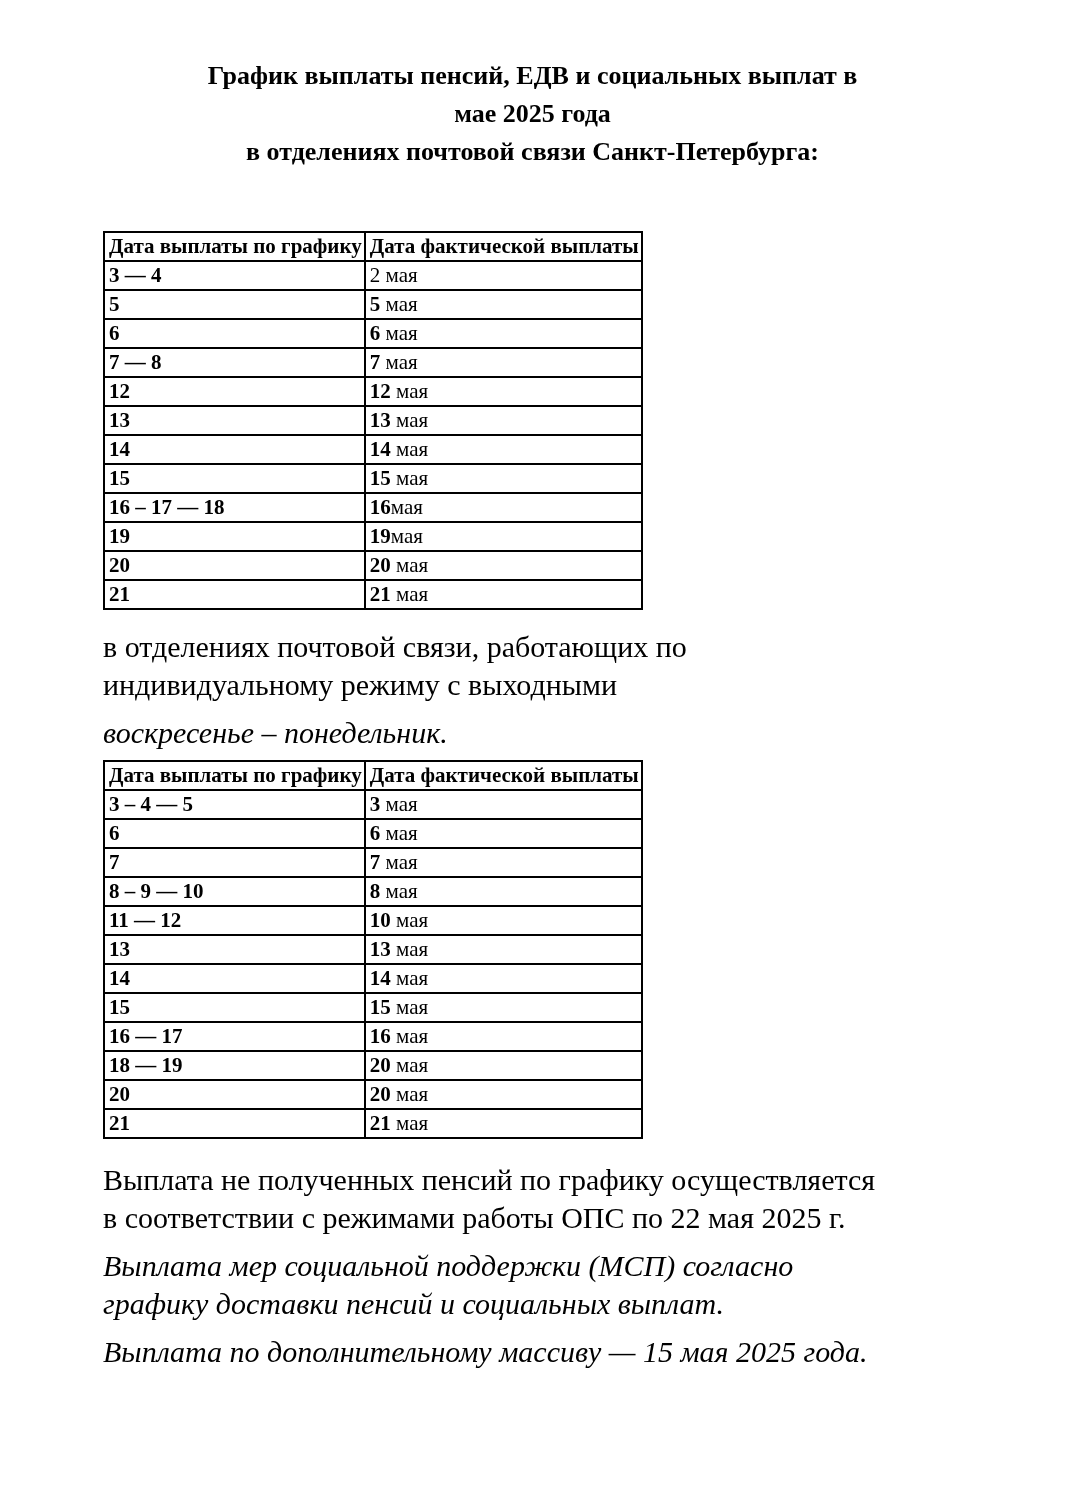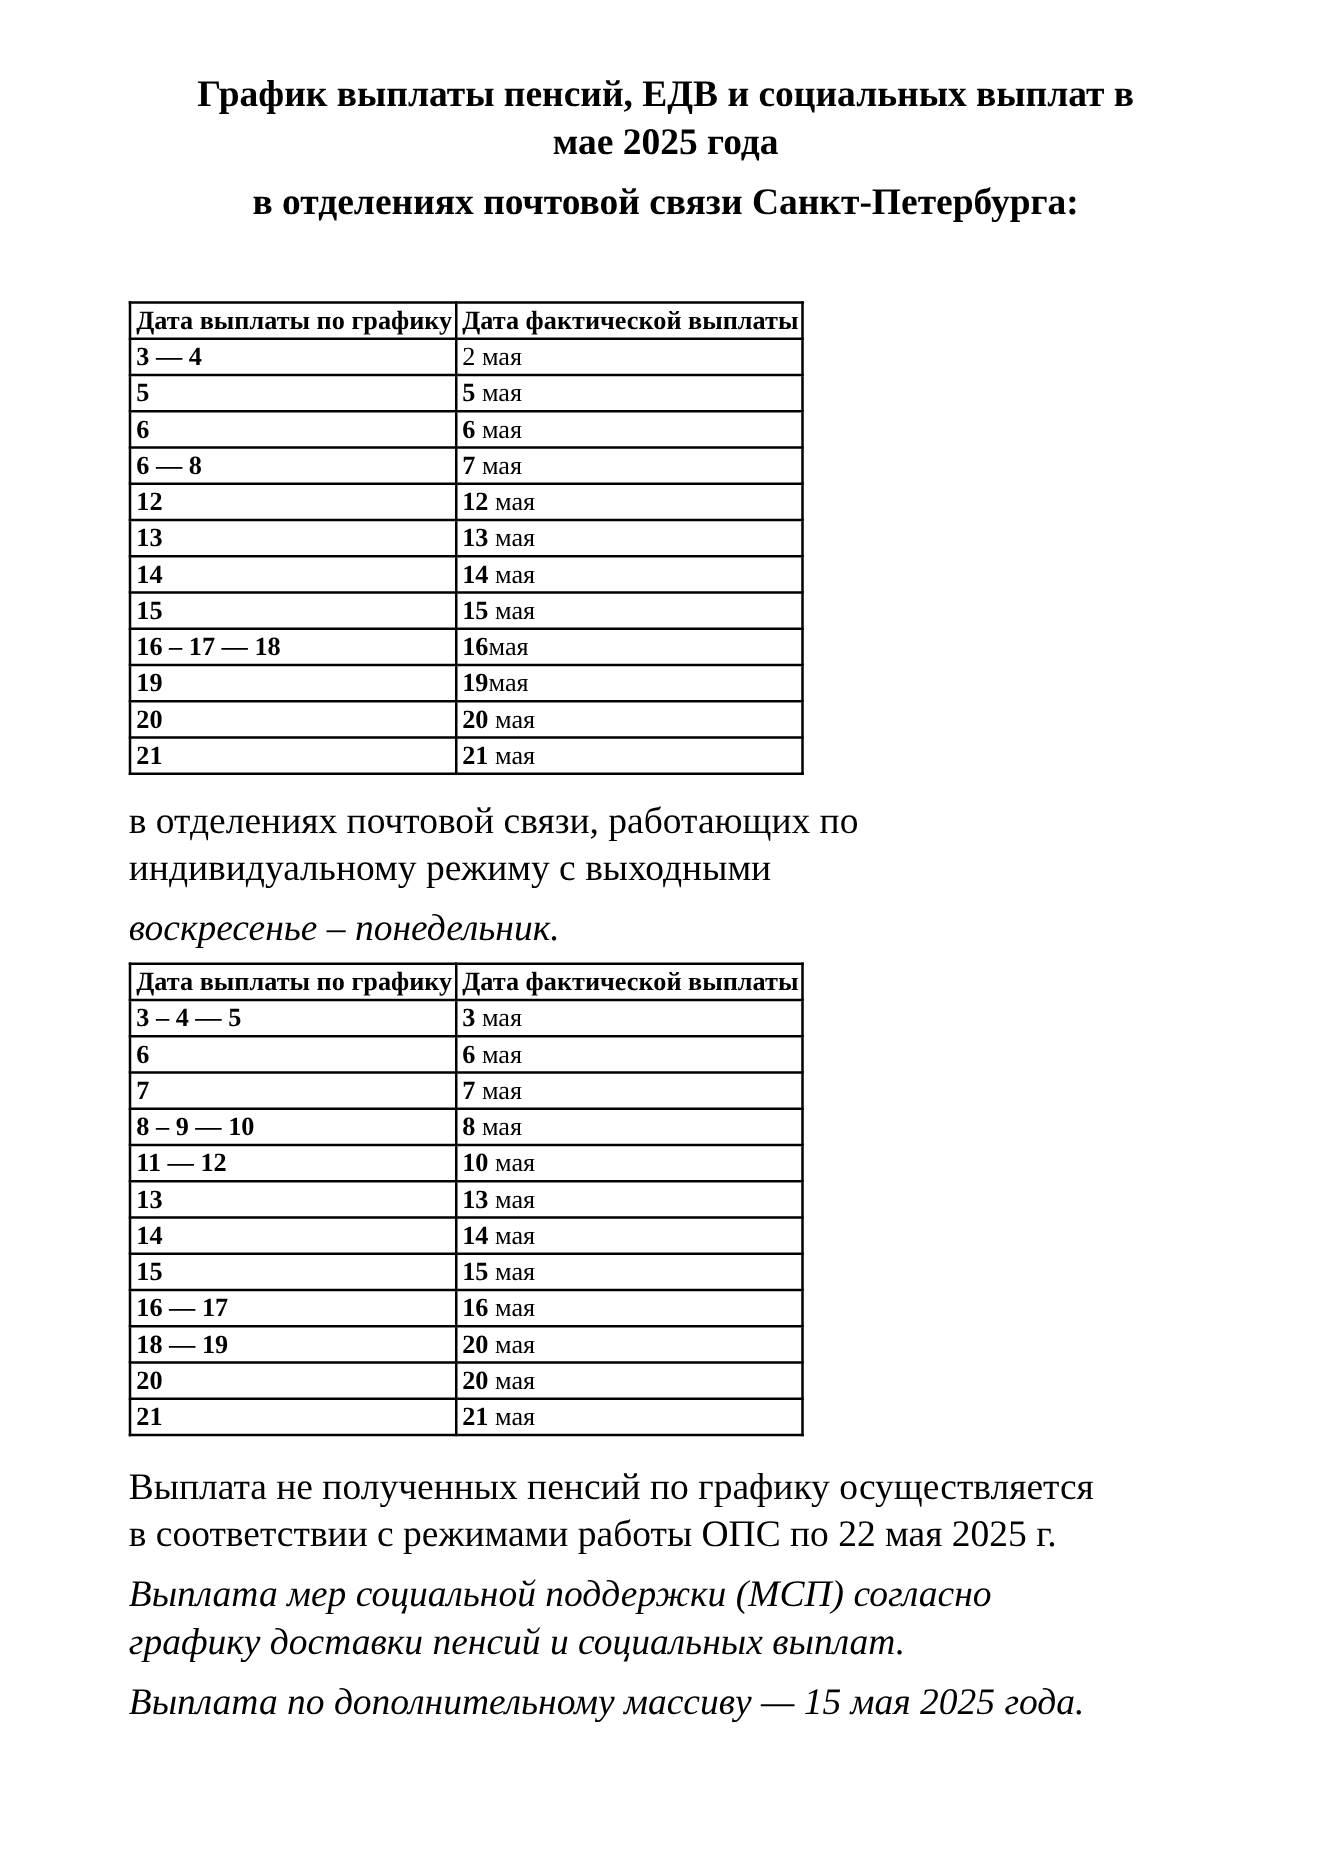--- a/index.html
+++ b/index.html
@@ -9,26 +9,26 @@
     background: #ffffff;
     color: #000000;
     font-family: "Liberation Serif", serif;
     overflow: hidden;
     position: relative;
   }
   .title-block {
     padding-top: 57px;
     text-align: center;
     font-weight: bold;
-    font-size: 30px;
+    font-size: 26px;
     line-height: 38px;
     width: 960px;
     margin: 0 auto;
   }
-  .title-par + .title-par { margin-top: 10px; }
+  .title-par + .title-par { }
 
   table.schedule {
     border-collapse: collapse;
     table-layout: fixed;
     margin-left: 103px;
     border: 2px solid #000000;
   }
   table.schedule.table-main { margin-top: 60px; }
   table.schedule.table-individual { margin-top: 8px; }
   .schedule th, .schedule td {
@@ -89,21 +89,21 @@
         </tr>
         <tr>
           <td class="sched">5</td>
           <td><span class="b">5</span><span> мая</span></td>
         </tr>
         <tr>
           <td class="sched">6</td>
           <td><span class="b">6</span><span> мая</span></td>
         </tr>
         <tr>
-          <td class="sched">6 — 8</td>
+          <td class="sched">7 — 8</td>
           <td><span class="b">7</span><span> мая</span></td>
         </tr>
         <tr>
           <td class="sched">12</td>
           <td><span class="b">12</span><span> мая</span></td>
         </tr>
         <tr>
           <td class="sched">13</td>
           <td><span class="b">13</span><span> мая</span></td>
         </tr>

